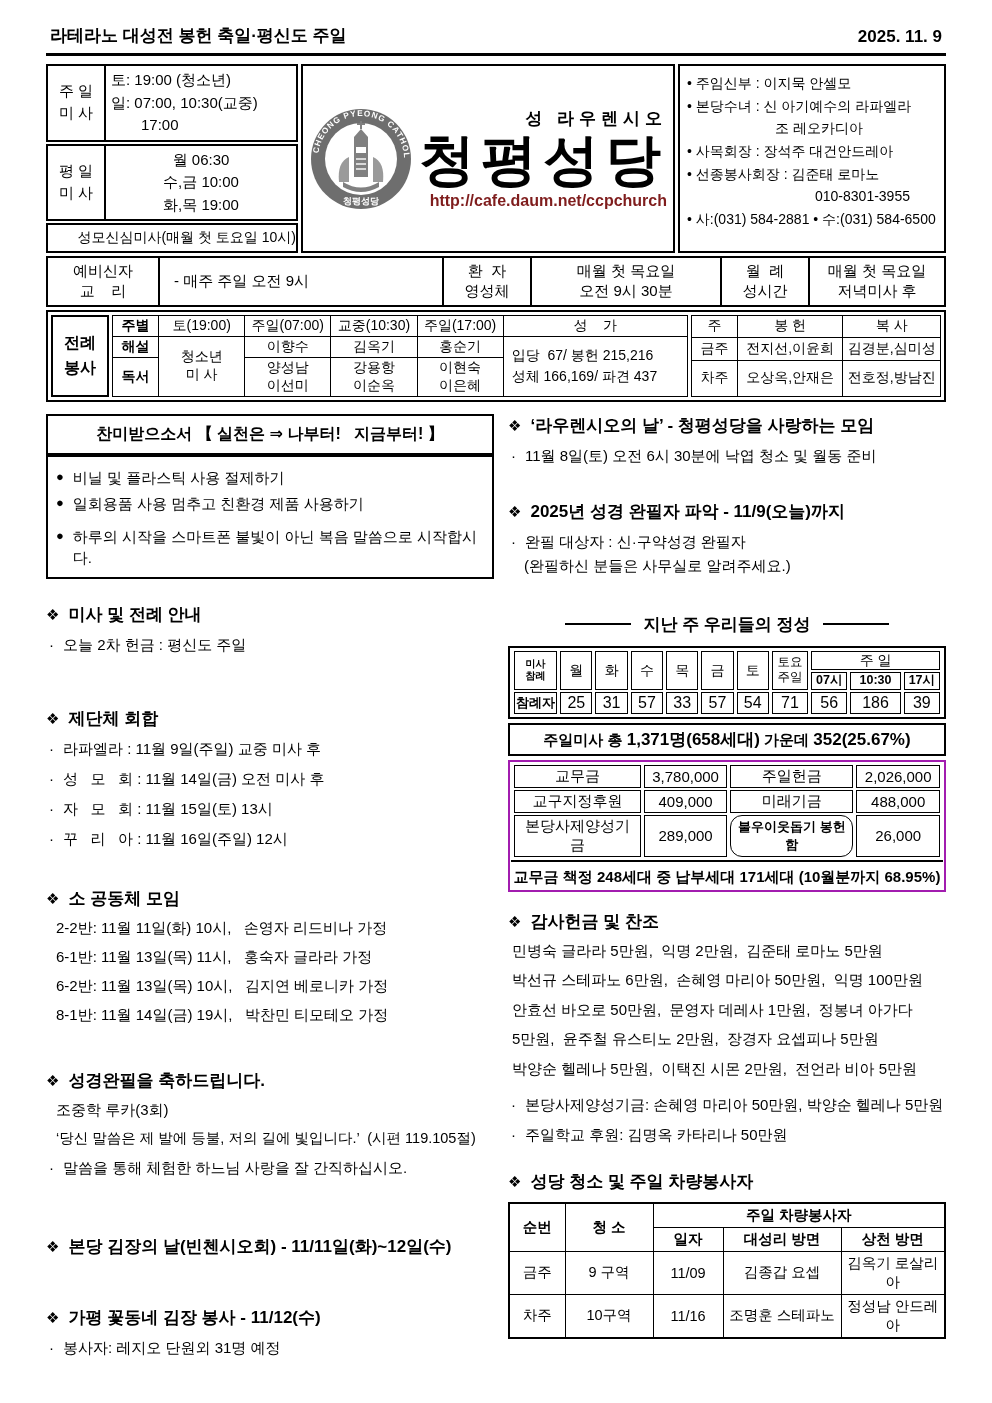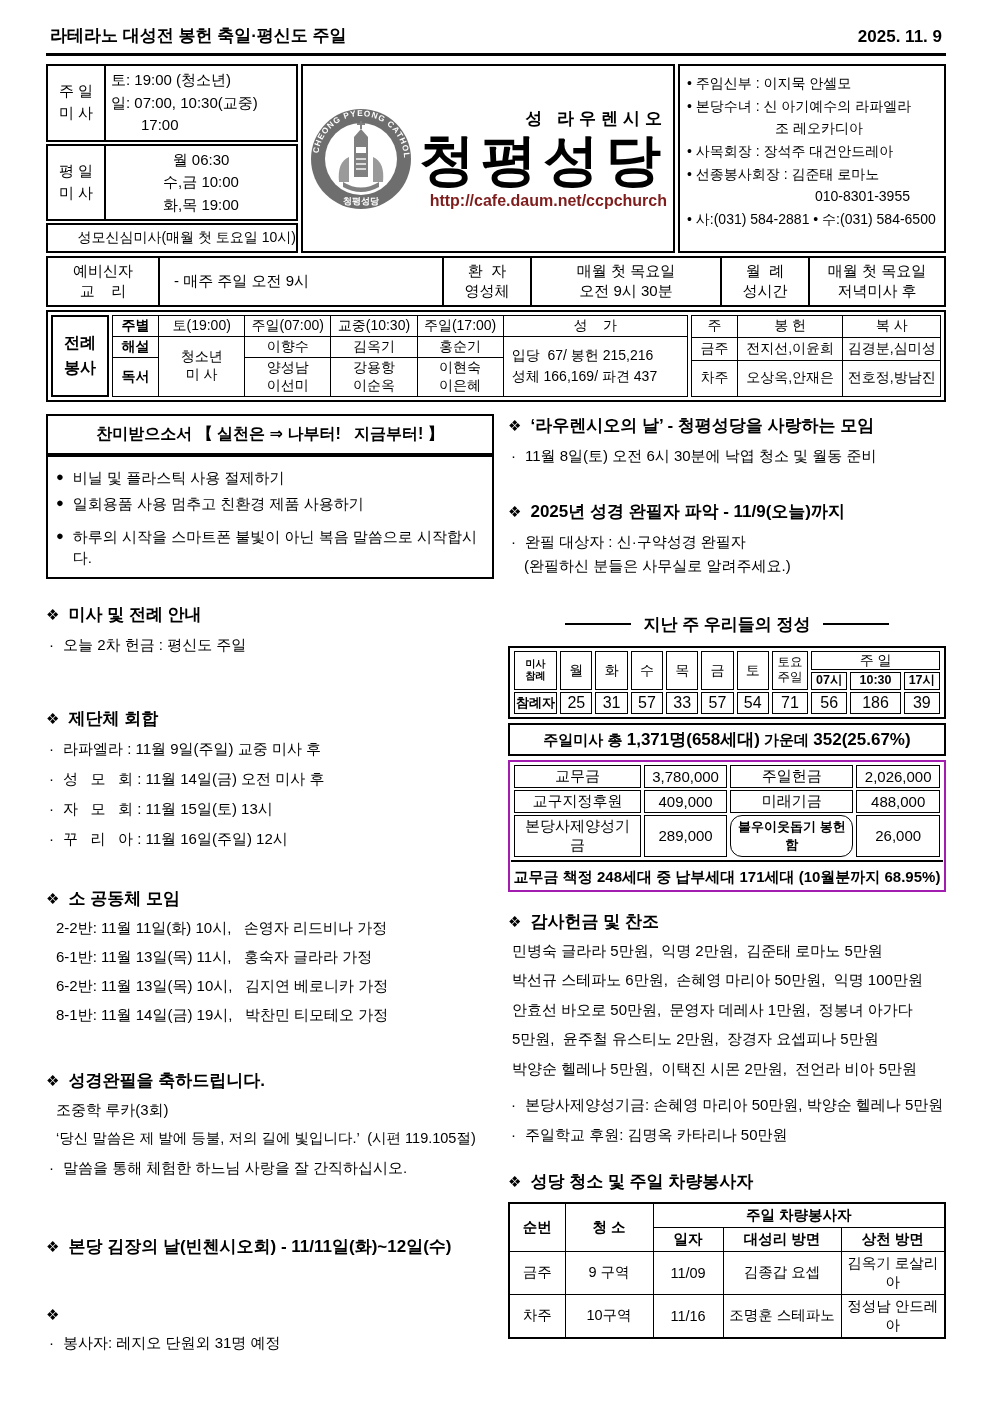--- a/index.html
+++ b/index.html
@@ -359,20 +359,21 @@
       <div class="sec" style="margin-top:56px">
         <div class="sec-title">
           <span class="diamond">❖</span>
           <span>본당 김장의 날(빈첸시오회) - 11/11일(화)~12일(수)</span>
         </div>
       </div>
 
       <div class="sec" style="margin-top:48px">
         <div class="sec-title">
           <span class="diamond">❖</span>
+          <span>가평 꽃동네 김장 봉사 - 11/12(수)</span>
         </div>
         <div class="bullet">
             <span>·</span>
             <span class="bt">봉사자: 레지오 단원외 31명 예정</span>
           </div>
       </div>
     </div>
 
     <div class="col-r">
 

